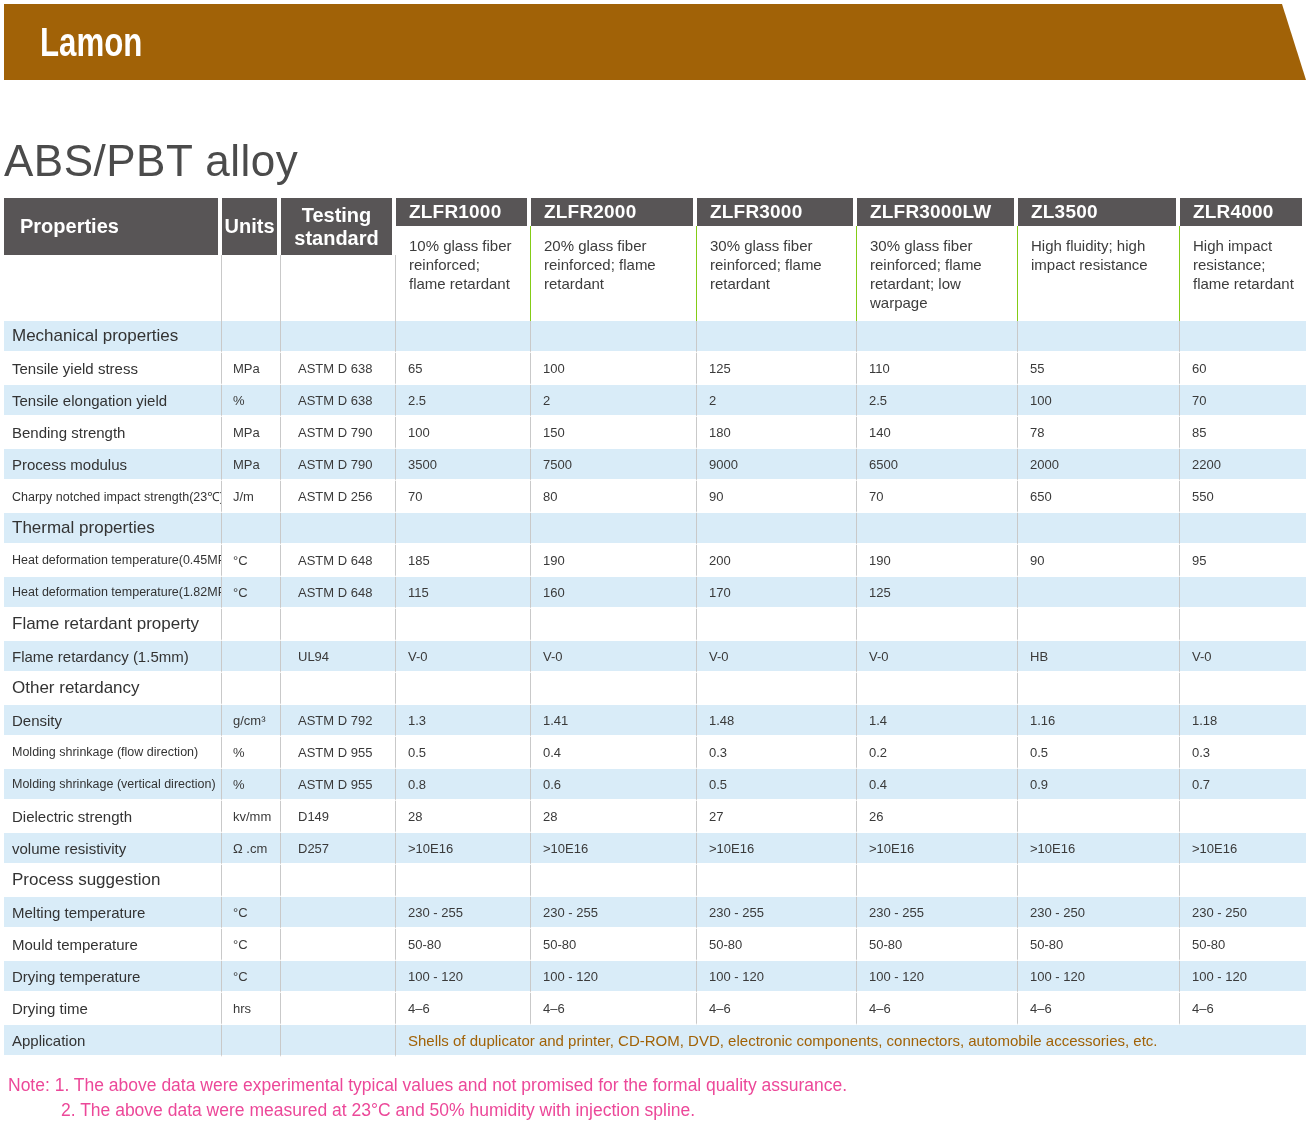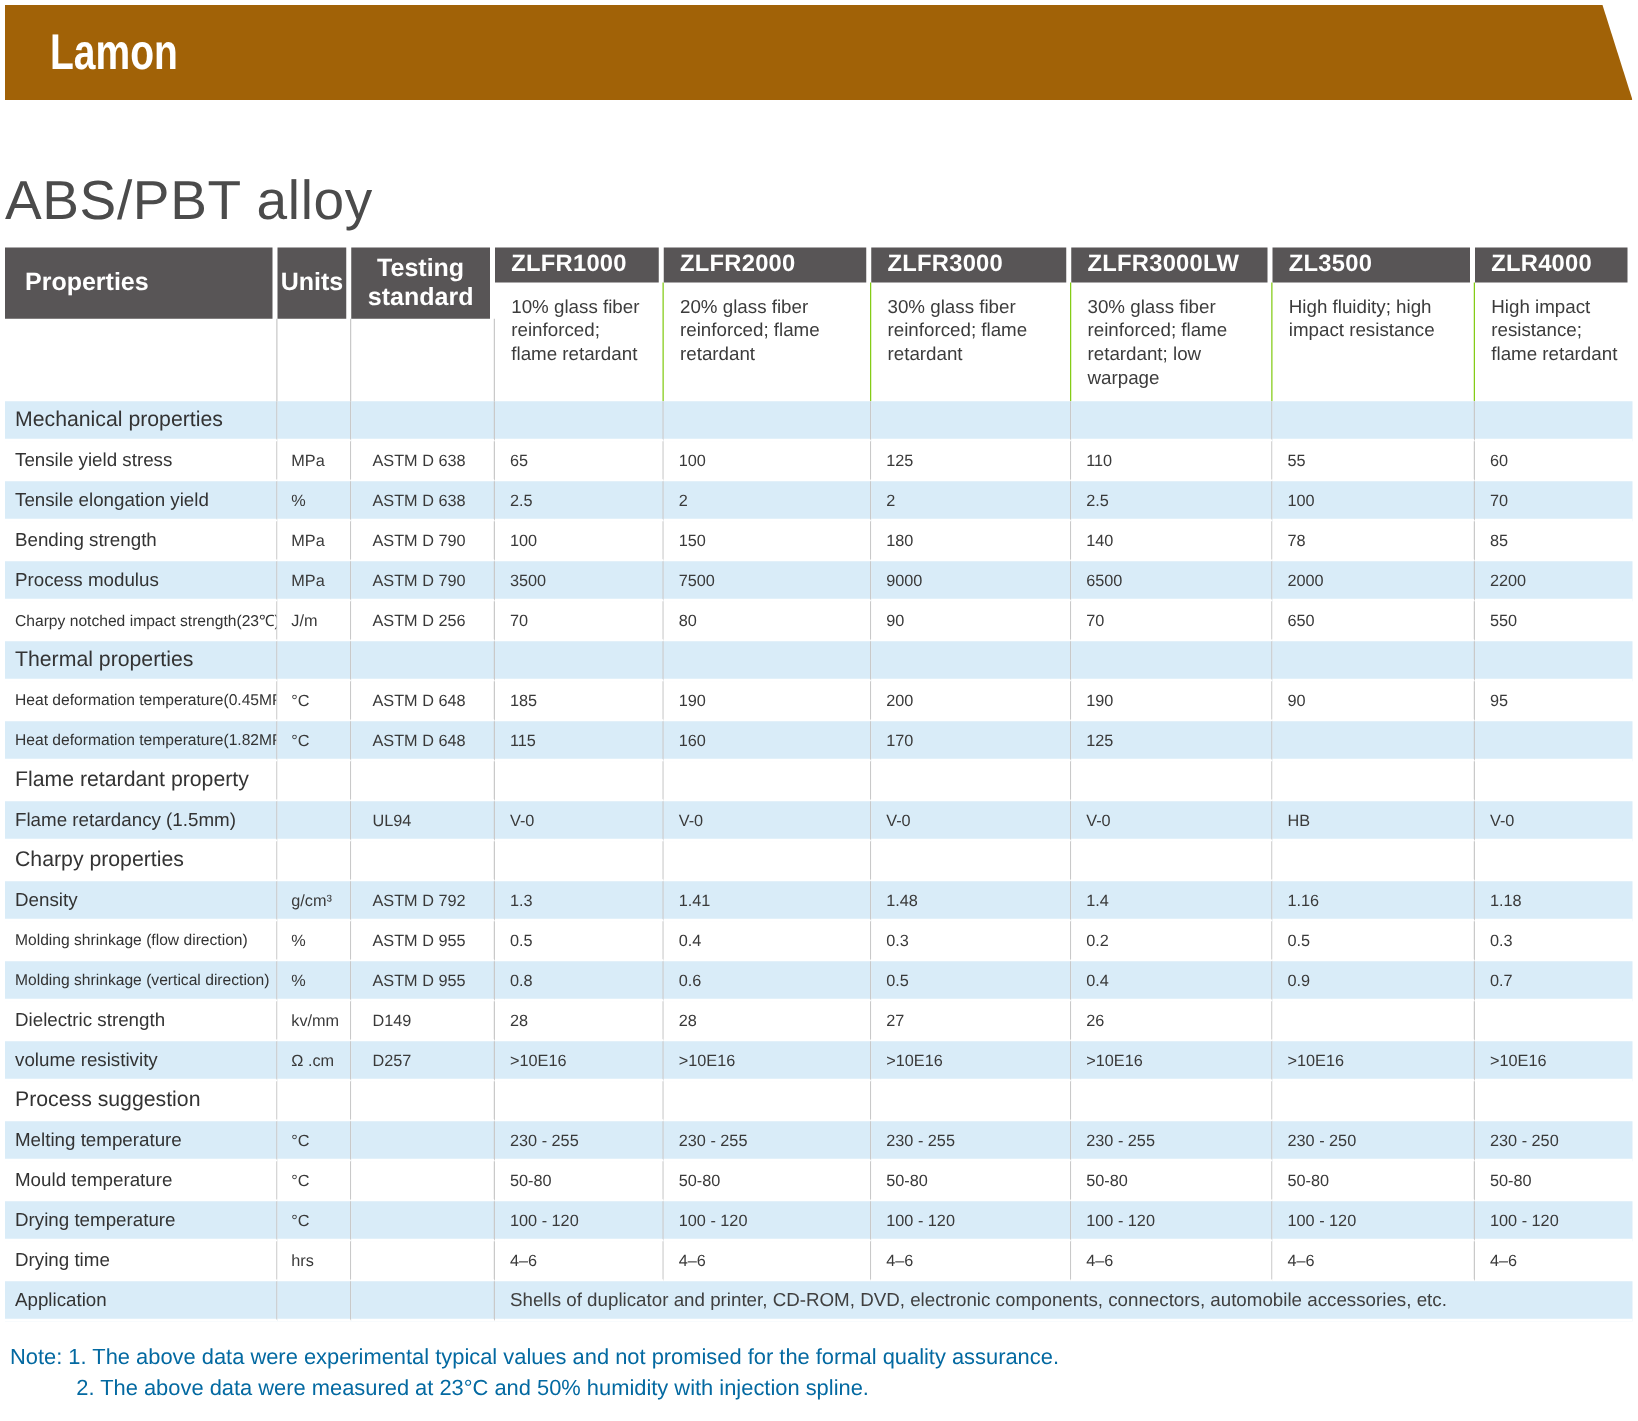--- a/index.html
+++ b/index.html
@@ -51,23 +51,23 @@
     background:#ffffff; font-size:13px; color:#3a3a3a; padding:0 4px 0 11px;
     vertical-align:middle; overflow:hidden; white-space:nowrap;
   }
   tr td:last-child { border-right:none; }
   tr.alt td { background:#d9ecf8; }
   td.label { font-size:15px; color:#333333; padding-left:8px; }
   td.label.small { font-size:12.5px; }
   td.label.section { font-size:17px; }
   td.standard { padding-left:17px; }
   td.value { padding-left:12px; }
-  td.value.app { font-size:15px; color:#404040; white-space:normal; }
+  td.value.app { font-size:15px; color:#a16207; white-space:normal; }
   
-  .note { margin:16px 15px 0 8px; font-size:17.5px; color:#0369a1; line-height:1.45; }
+  .note { margin:16px 15px 0 8px; font-size:17.5px; color:#ec4899; line-height:1.45; }
   .note-indent { padding-left:53px; }
 </style>
 </head>
 <body>
 
 <div class="banner">
   <div class="logo">Lamon</div>
 </div>
 
 <div class="title">ABS/PBT alloy</div>
@@ -246,21 +246,21 @@
         <td class="unit"></td>
         <td class="standard">UL94</td>
         <td class="value">V-0</td>
         <td class="value">V-0</td>
         <td class="value">V-0</td>
         <td class="value">V-0</td>
         <td class="value">HB</td>
         <td class="value">V-0</td>
       </tr>
       <tr>
-        <td class="label section">Charpy properties</td>
+        <td class="label section">Other retardancy</td>
         <td class="unit"></td>
         <td class="standard"></td>
         <td class="value"></td>
         <td class="value"></td>
         <td class="value"></td>
         <td class="value"></td>
         <td class="value"></td>
         <td class="value"></td>
       </tr>
       <tr class="alt">

